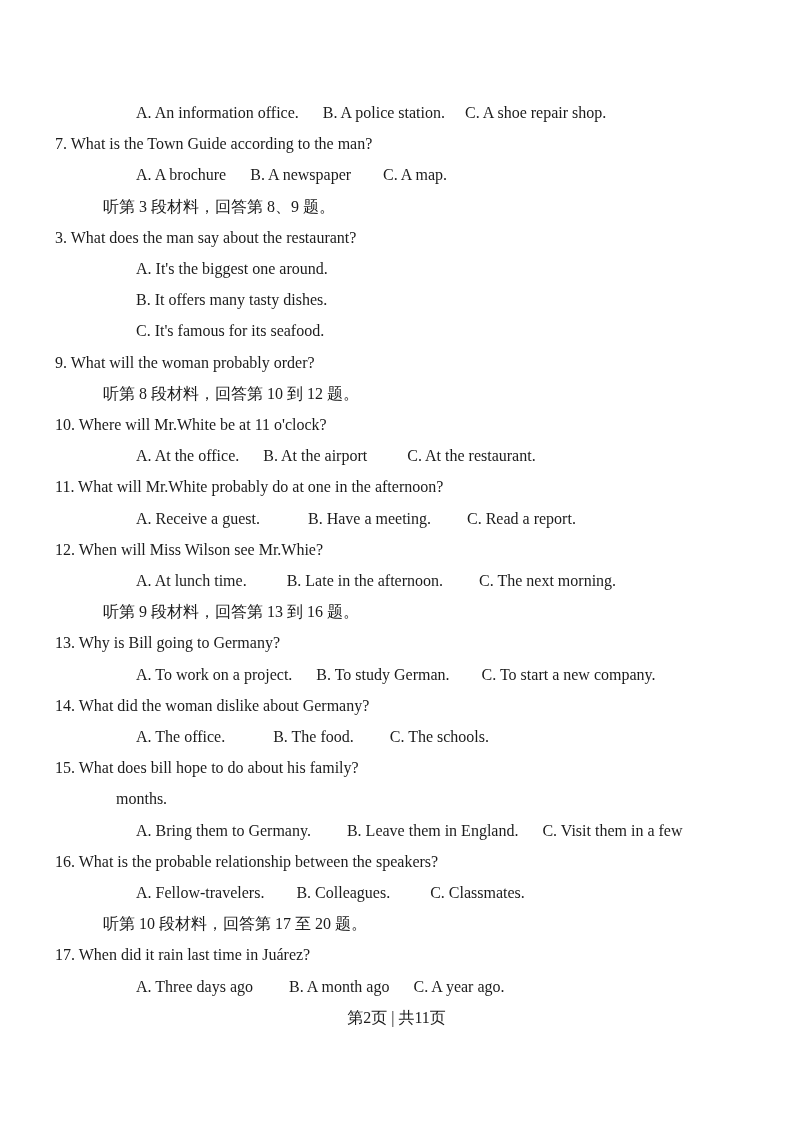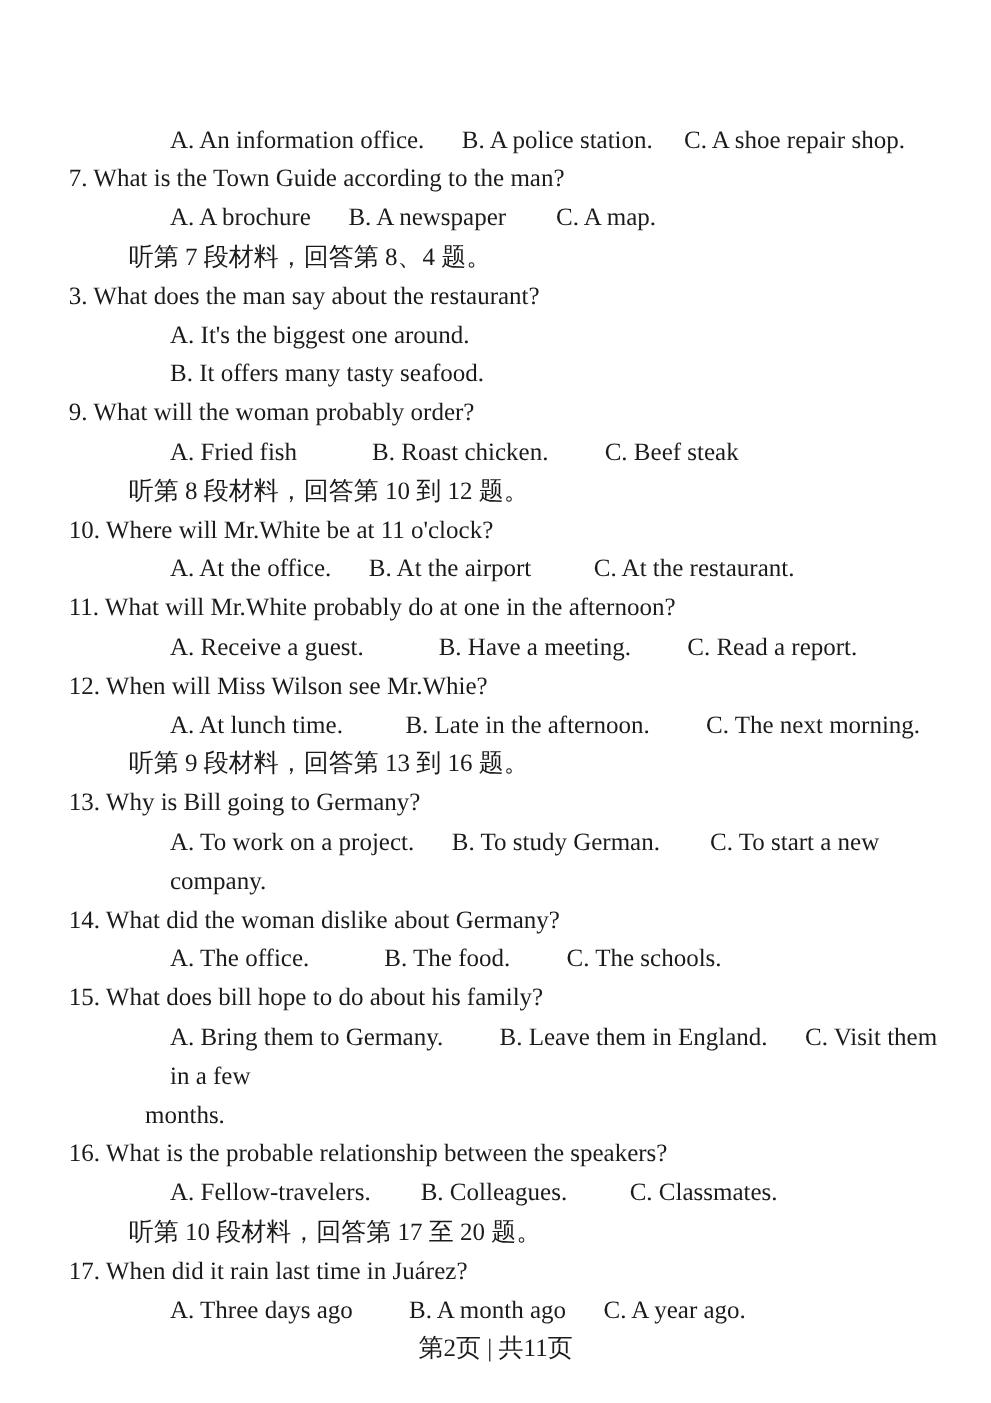--- a/index.html
+++ b/index.html
@@ -7,21 +7,21 @@
     padding: 0;
     background: #ffffff;
   }
   .page {
     position: relative;
     width: 793px;
     height: 1122px;
     background: #ffffff;
     overflow: hidden;
     font-family: "Liberation Serif", "DejaVu Serif", serif;
-    font-size: 20px;
+    font-size: 16px;
     color: #1b1b1b;
     box-sizing: border-box;
     padding-top: 97px;
   }
   .ln {
     line-height: 31.2px;
     white-space: pre-wrap;
     min-height: 31.2px;
   }
   
@@ -38,40 +38,40 @@
     padding-left: 0;
   }
 </style>
 </head>
 <body>
 
 <div class="page">
   <div class="ln opt">A. An information office.      B. A police station.     C. A shoe repair shop.</div>
   <div class="ln q">7. What is the Town Guide according to the man?</div>
   <div class="ln opt">A. A brochure      B. A newspaper        C. A map.</div>
-  <div class="ln sec">听第 7 段材料，回答第 8、4 题。</div>
+  <div class="ln sec">听第 3 段材料，回答第 8、9 题。</div>
   <div class="ln q">3. What does the man say about the restaurant?</div>
   <div class="ln opt">A. It's the biggest one around.</div>
-  <div class="ln opt">B. It offers many tasty seafood.</div>
+  <div class="ln opt">B. It offers many tasty dishes.</div>
+  <div class="ln opt">C. It's famous for its seafood.</div>
   <div class="ln q">9. What will the woman probably order?</div>
-  <div class="ln opt">A. Fried fish            B. Roast chicken.         C. Beef steak</div>
   <div class="ln sec">听第 8 段材料，回答第 10 到 12 题。</div>
   <div class="ln q">10. Where will Mr.White be at 11 o'clock?</div>
   <div class="ln opt">A. At the office.      B. At the airport          C. At the restaurant.</div>
   <div class="ln q">11. What will Mr.White probably do at one in the afternoon?</div>
   <div class="ln opt">A. Receive a guest.            B. Have a meeting.         C. Read a report.</div>
   <div class="ln q">12. When will Miss Wilson see Mr.Whie?</div>
   <div class="ln opt">A. At lunch time.          B. Late in the afternoon.         C. The next morning.</div>
   <div class="ln sec">听第 9 段材料，回答第 13 到 16 题。</div>
   <div class="ln q">13. Why is Bill going to Germany?</div>
   <div class="ln opt">A. To work on a project.      B. To study German.        C. To start a new company.</div>
   <div class="ln q">14. What did the woman dislike about Germany?</div>
   <div class="ln opt">A. The office.            B. The food.         C. The schools.</div>
   <div class="ln q">15. What does bill hope to do about his family?</div>
+  <div class="ln cont">months.</div>
   <div class="ln opt">A. Bring them to Germany.         B. Leave them in England.      C. Visit them in a few</div>
-  <div class="ln cont">months.</div>
   <div class="ln q">16. What is the probable relationship between the speakers?</div>
   <div class="ln opt">A. Fellow-travelers.        B. Colleagues.          C. Classmates.</div>
   <div class="ln sec">听第 10 段材料，回答第 17 至 20 题。</div>
   <div class="ln q">17. When did it rain last time in Juárez?</div>
   <div class="ln opt">A. Three days ago         B. A month ago      C. A year ago.</div>
   <div class="ln footer">第2页 | 共11页</div>
 </div>
 
 </body></html>

